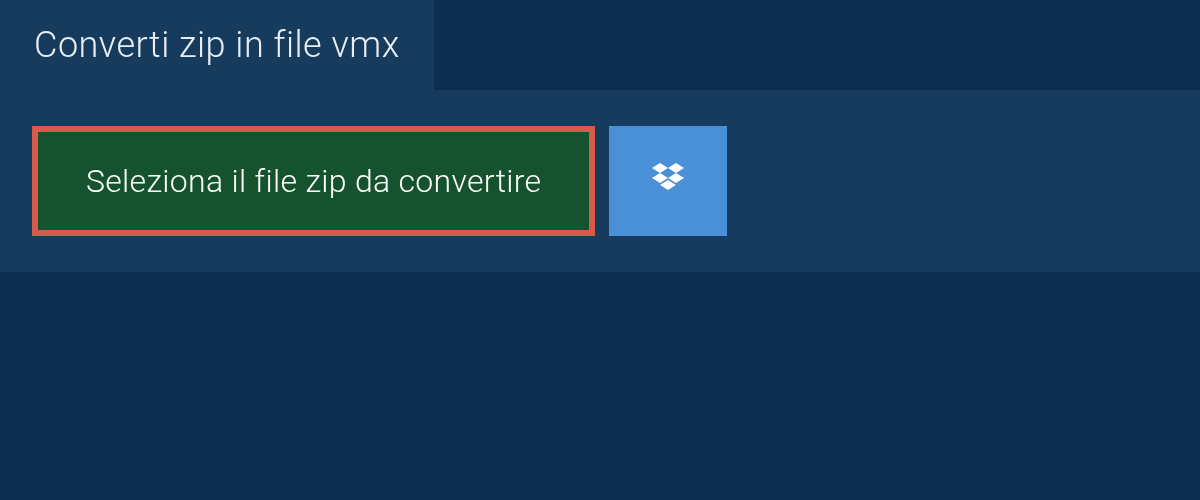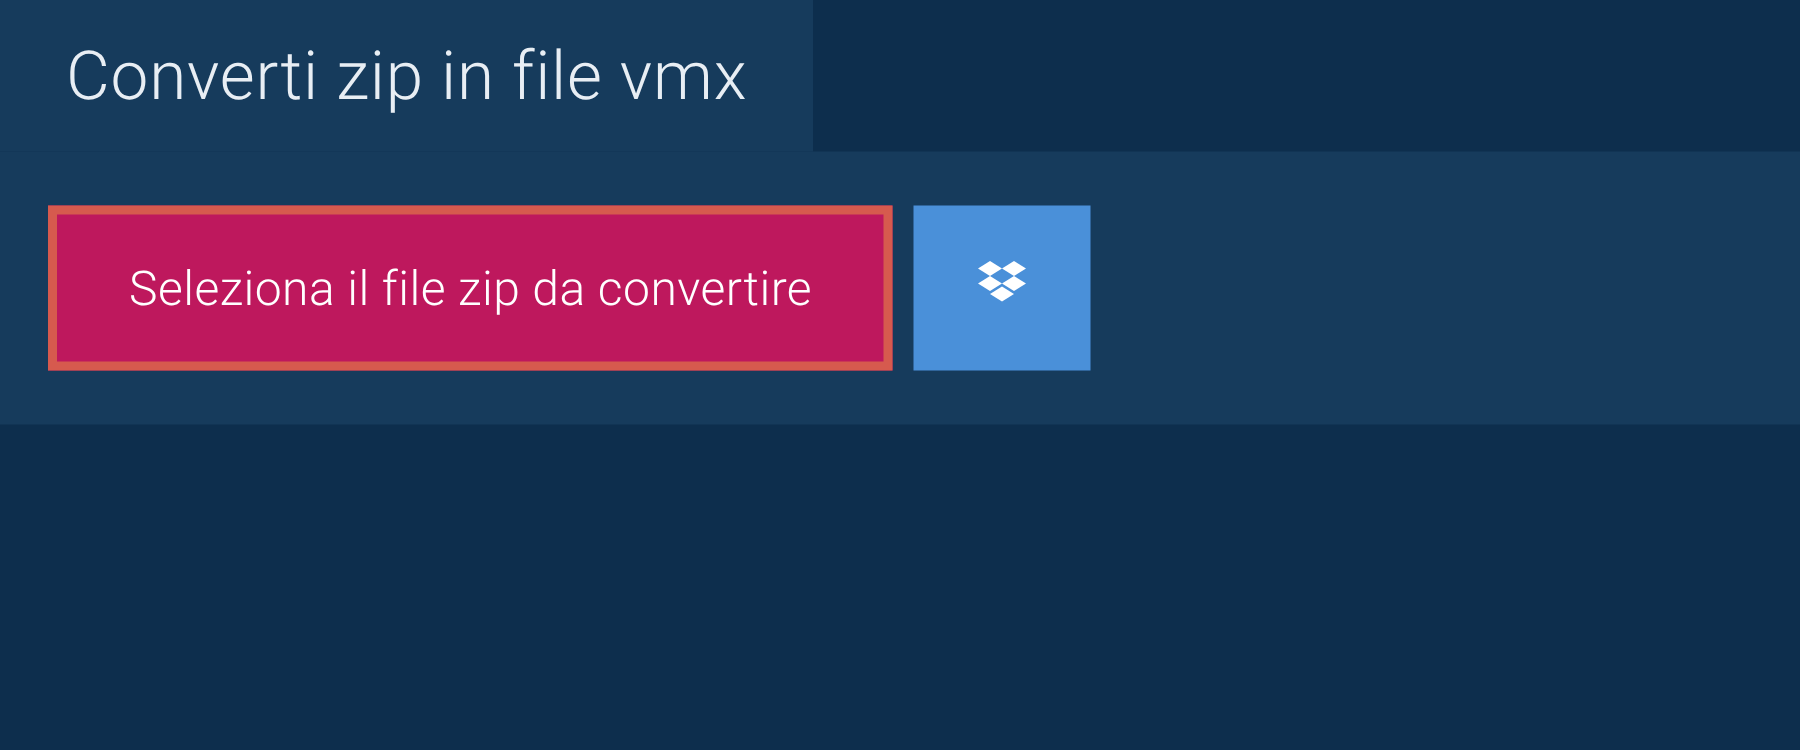--- a/index.html
+++ b/index.html
@@ -10,37 +10,37 @@
     body {
       width: 1200px;
       height: 500px;
       background: #0d2e4d;
       font-family: -apple-system, BlinkMacSystemFont, "Segoe UI", Roboto, Helvetica, Arial, sans-serif;
       overflow: hidden;
     }
     .title-tab {
       display: inline-block;
       background: #163b5c;
-      padding: 24px 44px;
+      padding: 24px 34px;
       color: #e8eef4;
-      font-size: 45px;
+      font-size: 36px;
       font-weight: 300;
       letter-spacing: 0.5px;
     }
     .panel {
       background: #163b5c;
       padding: 36px 32px;
     }
     .button-row {
       display: flex;
       gap: 14px;
       align-items: stretch;
     }
     .select-file-button {
-      background: #be185d;
+      background: #14532d;
       border: 6px solid #d65a4e;
       color: #ffffff;
       font-size: 32px;
       font-weight: 300;
       padding: 30px 48px;
       display: flex;
       align-items: center;
       justify-content: center;
       cursor: pointer;
       letter-spacing: 0.3px;

